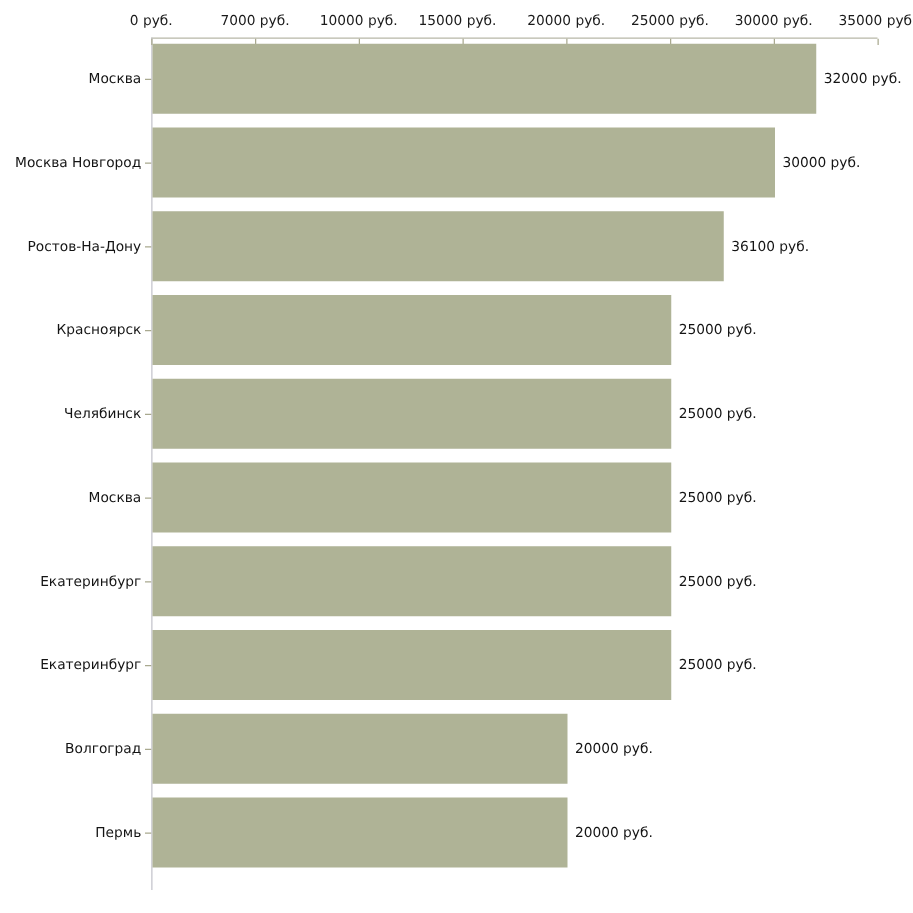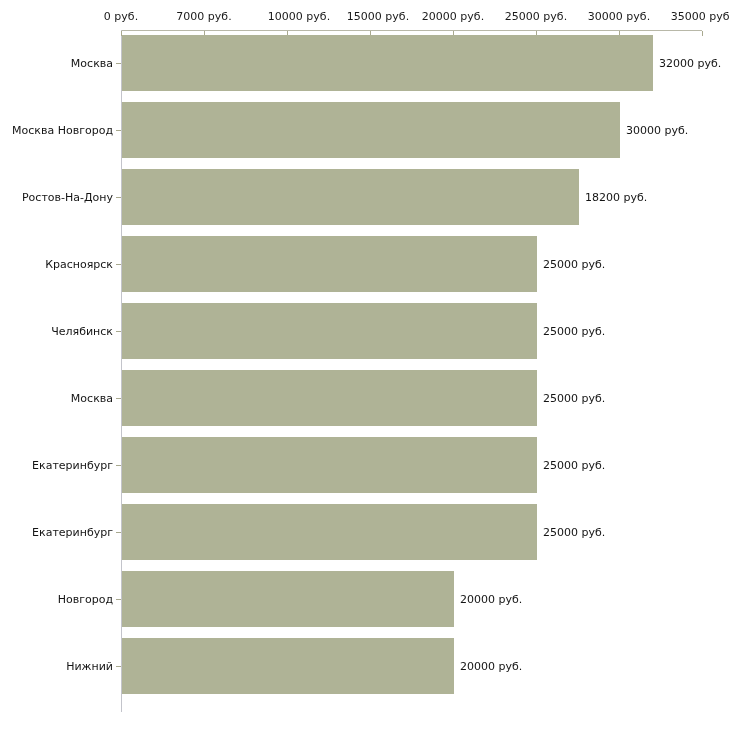--- a/index.html
+++ b/index.html
@@ -102,34 +102,34 @@
       <div class="x-tick" style="left: 287px;"></div>
       <div class="x-tick" style="left: 370px;"></div>
       <div class="x-tick" style="left: 453px;"></div>
       <div class="x-tick" style="left: 536px;"></div>
       <div class="x-tick" style="left: 619px;"></div>
       <div class="x-tick" style="left: 702px;"></div>
     </div>
   <div id="xlabels-layer">
       <div class="x-tick-label" style="left: 121px;">0 руб.</div>
       <div class="x-tick-label" style="left: 204px;">7000 руб.</div>
-      <div class="x-tick-label" style="left: 287px; margin-left: 12px;">10000 руб.</div>
-      <div class="x-tick-label" style="left: 378px;">15000 руб.</div>
+      <div class="x-tick-label" style="left: 287px;">10000 руб.</div>
+      <div class="x-tick-label" style="left: 366px;">15000 руб.</div>
       <div class="x-tick-label" style="left: 453px;">20000 руб.</div>
       <div class="x-tick-label" style="left: 536px;">25000 руб.</div>
       <div class="x-tick-label" style="left: 619px;">30000 руб.</div>
       <div class="x-tick-label" style="left: 702px;">35000 руб.</div>
     </div>
   <div id="bars-layer">
       <div class="bar" style="left: 122px; top: 35px; width: 531px; height: 56px;"></div>
       <div class="bar-value" style="left: 659px; top: 63px;">32000 руб.</div>
       <div class="bar" style="left: 122px; top: 102px; width: 498px; height: 56px;"></div>
       <div class="bar-value" style="left: 626px; top: 130px;">30000 руб.</div>
       <div class="bar" style="left: 122px; top: 169px; width: 457px; height: 56px;"></div>
-      <div class="bar-value" style="left: 585px; top: 197px;">18200 руб.</div>
+      <div class="bar-value" style="left: 585px; top: 197px;">36100 руб.</div>
       <div class="bar" style="left: 122px; top: 236px; width: 415px; height: 56px;"></div>
       <div class="bar-value" style="left: 543px; top: 264px;">25000 руб.</div>
       <div class="bar" style="left: 122px; top: 303px; width: 415px; height: 56px;"></div>
       <div class="bar-value" style="left: 543px; top: 331px;">25000 руб.</div>
       <div class="bar" style="left: 122px; top: 370px; width: 415px; height: 56px;"></div>
       <div class="bar-value" style="left: 543px; top: 398px;">25000 руб.</div>
       <div class="bar" style="left: 122px; top: 437px; width: 415px; height: 56px;"></div>
       <div class="bar-value" style="left: 543px; top: 465px;">25000 руб.</div>
       <div class="bar" style="left: 122px; top: 504px; width: 415px; height: 56px;"></div>
       <div class="bar-value" style="left: 543px; top: 532px;">25000 руб.</div>
@@ -157,24 +157,24 @@
       <div class="cat-label-wrap" style="top: 398px;">
         <div class="cat-label">Москва</div>
       </div>
       <div class="cat-label-wrap" style="top: 465px;">
         <div class="cat-label">Екатеринбург</div>
       </div>
       <div class="cat-label-wrap" style="top: 532px;">
         <div class="cat-label">Екатеринбург</div>
       </div>
       <div class="cat-label-wrap" style="top: 599px;">
-        <div class="cat-label">Новгород</div>
+        <div class="cat-label">Волгоград</div>
       </div>
       <div class="cat-label-wrap" style="top: 666px;">
-        <div class="cat-label">Нижний</div>
+        <div class="cat-label">Пермь</div>
       </div>
     </div>
 
 <div class="y-tick" style="top: 63px;"></div>
     <div class="y-tick" style="top: 130px;"></div>
     <div class="y-tick" style="top: 197px;"></div>
     <div class="y-tick" style="top: 264px;"></div>
     <div class="y-tick" style="top: 331px;"></div>
     <div class="y-tick" style="top: 398px;"></div>
     <div class="y-tick" style="top: 465px;"></div>

